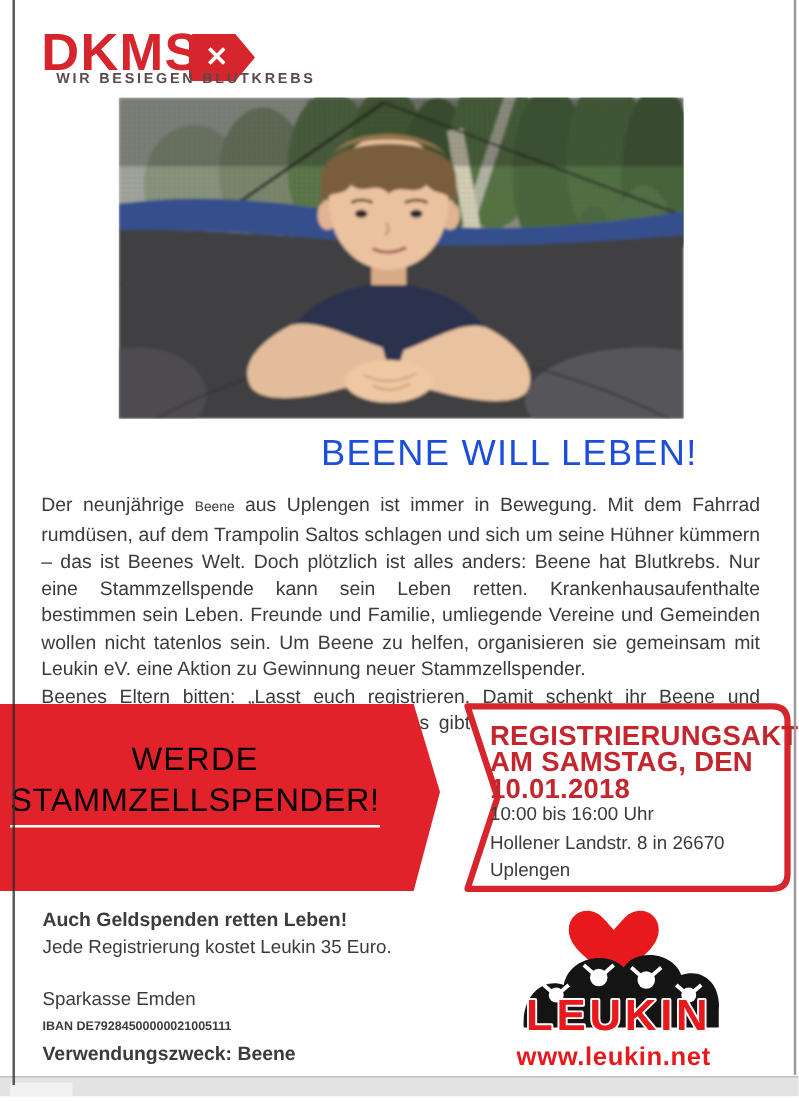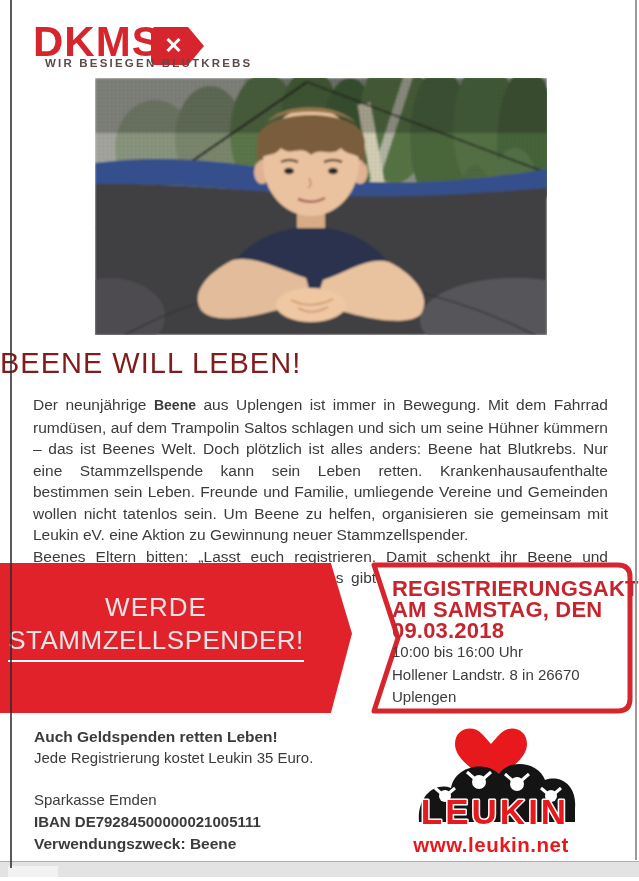--- a/index.html
+++ b/index.html
@@ -19,47 +19,47 @@
   .logo-badge{position:absolute;left:151px;top:27px;width:53px;height:38px;background:#d6252c;
     clip-path:polygon(0 8%,0 92%,6% 100%,70% 100%,100% 50%,70% 0,6% 0);
     display:flex;align-items:center;justify-content:center;}
   .logo-badge span{color:#fff;font-size:22px;font-weight:700;margin-right:8px;}
   .logo-tagline{position:absolute;left:34px;top:57px;font-size:11.5px;font-weight:700;color:#5c4b49;letter-spacing:2.2px;margin-left:11px;}
 
   
   .photo{position:absolute;left:95px;top:78px;width:452px;height:257px;}
 
   
-  .headline{position:absolute;left:0;top:347px;width:558px;text-align:left;
-    font-size:29px;color:#7f1d1d;letter-spacing:1px;}
+  .headline{position:absolute;left:0;top:347px;width:558px;text-align:right;
+    font-size:29px;color:#1d4ed8;letter-spacing:1px;}
 
   
   .bodycopy{position:absolute;left:33px;top:394px;width:575px;
     font-size:15.5px;line-height:21.5px;color:#3b3b3b;text-align:justify;}
   .bodycopy p{margin:0;}
-  .small-name{font-size:14px;font-weight:bold;}
+  .small-name{font-size:11px;}
 
   
   .banner-left{position:absolute;left:0;top:563px;width:352px;height:150px;background:#e1222b;
     clip-path:polygon(0 0,94% 0,100% 47%,94% 100%,0 100%);z-index:5;}
-  .banner-left-inner{position:absolute;left:0;top:27px;width:312px;text-align:center;color:#e5e5e5;}
+  .banner-left-inner{position:absolute;left:0;top:27px;width:312px;text-align:center;color:#000000;}
   .cta1{font-size:26px;letter-spacing:1px;line-height:34px;}
   .cta2{display:inline-block;font-size:26px;letter-spacing:.5px;line-height:32px;
     border-bottom:2px solid #ffffff;padding-bottom:4px;}
   .banner-right-outline{position:absolute;left:358px;top:560px;z-index:4;}
   .banner-right-text{position:absolute;left:392px;top:578px;width:236px;z-index:6;}
   .info-heading{color:#c5262d;font-weight:700;font-size:22px;line-height:21px;letter-spacing:.2px;}
   .info-lines{color:#3b3b3b;font-size:15px;line-height:22.5px;}
 
   
   .donation{position:absolute;left:34px;top:727px;color:#3b3b3b;font-size:15px;line-height:20px;}
   .don-title{font-weight:700;font-size:15.5px;}
   .don-sub{margin-top:1px;}
   .don-bank{margin-top:22px;}
-  .don-iban{font-weight:700;font-size:15px;margin-top:2px;}
+  .don-iban{font-weight:700;font-size:10px;margin-top:2px;}
   .don-ref{font-weight:700;font-size:15.5px;margin-top:2px;}
   .don-web{margin-top:24px;font-size:12.5px;font-weight:600;color:#454545;}
 
   
   .leukin{position:absolute;left:405px;top:718px;}
 </style>
 </head>
 <body>
 
 <div id="stage">
@@ -162,21 +162,21 @@
       <span class="cta2">STAMMZELLSPENDER!</span>
     </div>
   </div>
 
   <svg class="banner-right-outline" width="281" height="156" viewBox="0 0 281 156">
     <path d="M16 5 L260 5 Q272 5 272 17 L272 139 Q272 151 260 151 L16 151 L40 78 Z" fill="#ffffff" stroke="#d6252c" stroke-width="5" stroke-linejoin="round"></path>
   </svg>
   <div class="banner-right-text">
     <div class="info-heading">
       <div>REGISTRIERUNGSAKTION</div>
-      <div>AM SAMSTAG, DEN 09.03.2018</div>
+      <div>AM SAMSTAG, DEN 10.01.2018</div>
     </div>
     <div class="info-lines">
       <div>10:00 bis 16:00 Uhr</div>
       <div>Hollener Landstr. 8 in 26670 Uplengen</div>
     </div>
   </div>
 
   <div class="donation">
     <div class="don-title">Auch Geldspenden retten Leben!</div>
     <div class="don-sub">Jede Registrierung kostet Leukin 35 Euro.</div>

